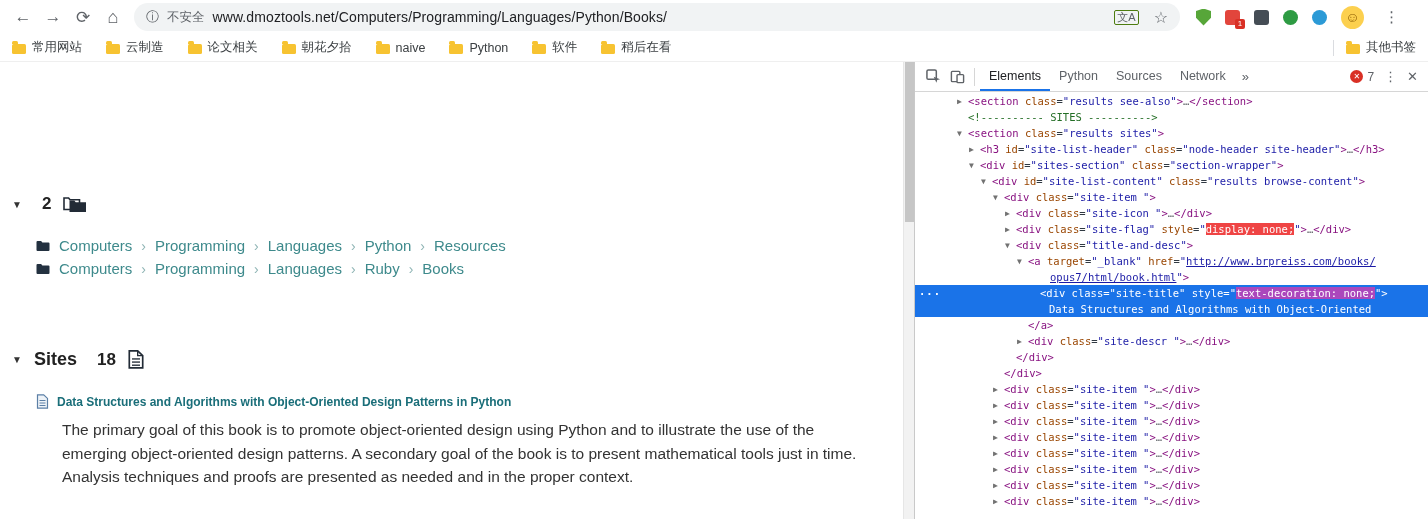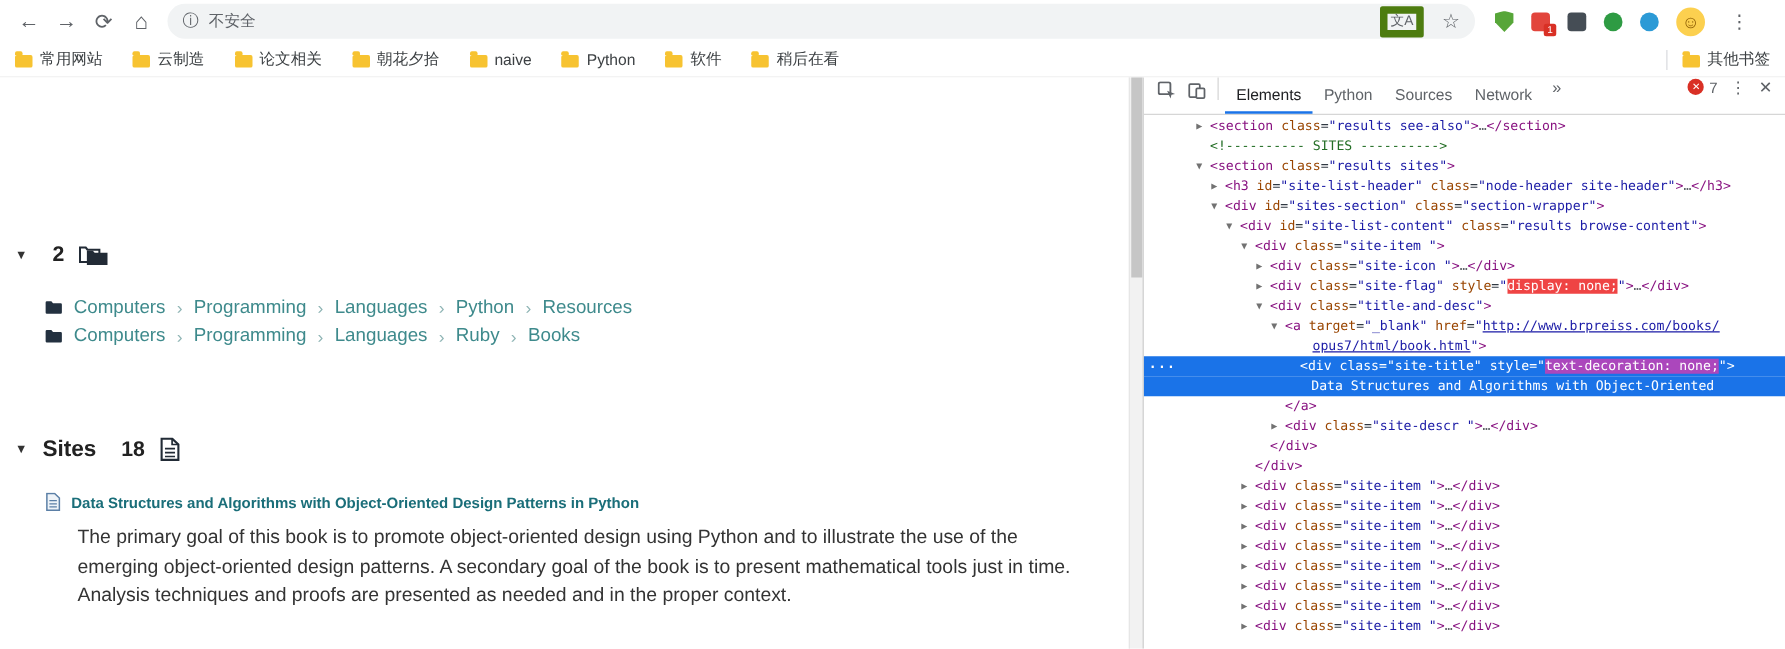--- a/index.html
+++ b/index.html
@@ -13,21 +13,21 @@
   .toolbar { position:absolute; left:0; top:0; width:1428px; height:34px; background:#fff;
              display:flex; align-items:center; padding-left:8px; }
   .nav-ic { width:30px; text-align:center; font-size:17px; color:#5f6368; cursor:pointer; user-select:none; }
   .home-ic { font-size:18px; }
   .omnibox { margin-left:6px; width:1046px; height:28px; background:#f1f3f4; border-radius:14px;
              display:flex; align-items:center; padding:0 12px; gap:8px; }
   .info-ic { font-size:13px; color:#5f6368; }
   .sec-label { font-size:12.5px; color:#5f6368; }
   .url-text { font-size:14px; color:#202124; letter-spacing:.1px; }
   .ob-right { margin-left:auto; display:flex; align-items:center; gap:15px; color:#5f6368; }
-  .tr-ic { font-size:11px; border:6px solid #4d7c0f; border-radius:2px; padding:0 2px; line-height:13px; }
+  .tr-ic { font-size:11px; border:1px solid #4d7c0f; border-radius:2px; padding:0 2px; line-height:13px; }
   .star-ic { font-size:16px; }
   .ext-cluster { margin-left:16px; display:flex; align-items:center; gap:14px; }
   .shield-ic { width:15px; height:17px; background:#57a639;
                clip-path:polygon(50% 0,100% 14%,100% 55%,50% 100%,0 55%,0 14%); }
   .ext-red { position:relative; width:15px; height:15px; border-radius:3px; background:#e2453c; }
   .ext-badge { position:absolute; right:-5px; bottom:-4px; min-width:10px; height:10px; background:#d93025;
                color:#fff; font-size:8px; line-height:10px; text-align:center; border-radius:2px; padding:0 1px; }
   .ext-dark { width:15px; height:15px; border-radius:3px; background:#454d55; }
   .ext-green { width:15px; height:15px; border-radius:50%; background:#2e9b43; }
   .ext-blue { width:15px; height:15px; border-radius:50%; background:#2c9ad6; }
@@ -64,21 +64,21 @@
   .site-desc { position:absolute; left:62px; top:356px; width:800px; font-size:15.5px; line-height:23.5px; color:#333; }
 
   
   .scrollstrip { position:absolute; left:903px; top:62px; width:11px; bottom:0; background:#f2f2f2;
                  border-left:1px solid #e6e6e6; }
   .scrollthumb { position:absolute; left:1px; top:0; width:9px; height:160px; background:#c6c6c6; }
 
   
   .devtools { position:absolute; left:914px; top:62px; right:0; bottom:0; background:#fff;
               border-left:1px solid #c9c9c9; }
-  .dt-header { height:30px; border-bottom:1px solid #d6d6d6; display:flex; align-items:flex-start; padding:0 6px; }
+  .dt-header { height:30px; border-bottom:1px solid #d6d6d6; display:flex; align-items:center; padding:0 6px; }
   .dt-ic { width:24px; height:20px; display:flex; align-items:center; justify-content:center; cursor:pointer; }
   .dt-sep { width:1px; height:18px; background:#d6d6d6; margin:0 5px; }
   #dt-tabs { display:flex; align-items:center; height:100%; }
   .tab { padding:0 9px; font-size:12.5px; color:#5f6368; line-height:29px; cursor:pointer; }
   .tab.active { color:#202124; box-shadow:inset 0 -2px 0 #1a73e8; }
   .more-tabs { font-size:13px; color:#5f6368; padding:0 7px; cursor:pointer; }
   .dt-right { margin-left:auto; display:flex; align-items:center; gap:10px; padding-right:4px; }
   .err-wrap { display:flex; align-items:center; gap:4px; cursor:pointer; }
   .err-ic { width:13px; height:13px; border-radius:50%; background:#d93025; color:#fff; font-size:8px;
             line-height:13px; text-align:center; }
@@ -108,20 +108,21 @@
 <body>
 
 <div class="toolbar">
   <span class="nav-ic">←</span>
   <span class="nav-ic">→</span>
   <span class="nav-ic">⟳</span>
   <span class="nav-ic home-ic">⌂</span>
   <div class="omnibox">
     <span class="info-ic">ⓘ</span>
     <span class="sec-label">不安全</span>
+    <span class="url-text">www.dmoztools.net/Computers/Programming/Languages/Python/Books/</span>
     <span class="ob-right">
       <span class="tr-ic">文A</span>
       <span class="star-ic">☆</span>
     </span>
   </div>
   <div class="ext-cluster">
     <span class="shield-ic"></span>
     <span class="ext-red">
       <span class="ext-badge">1</span>
     </span>

